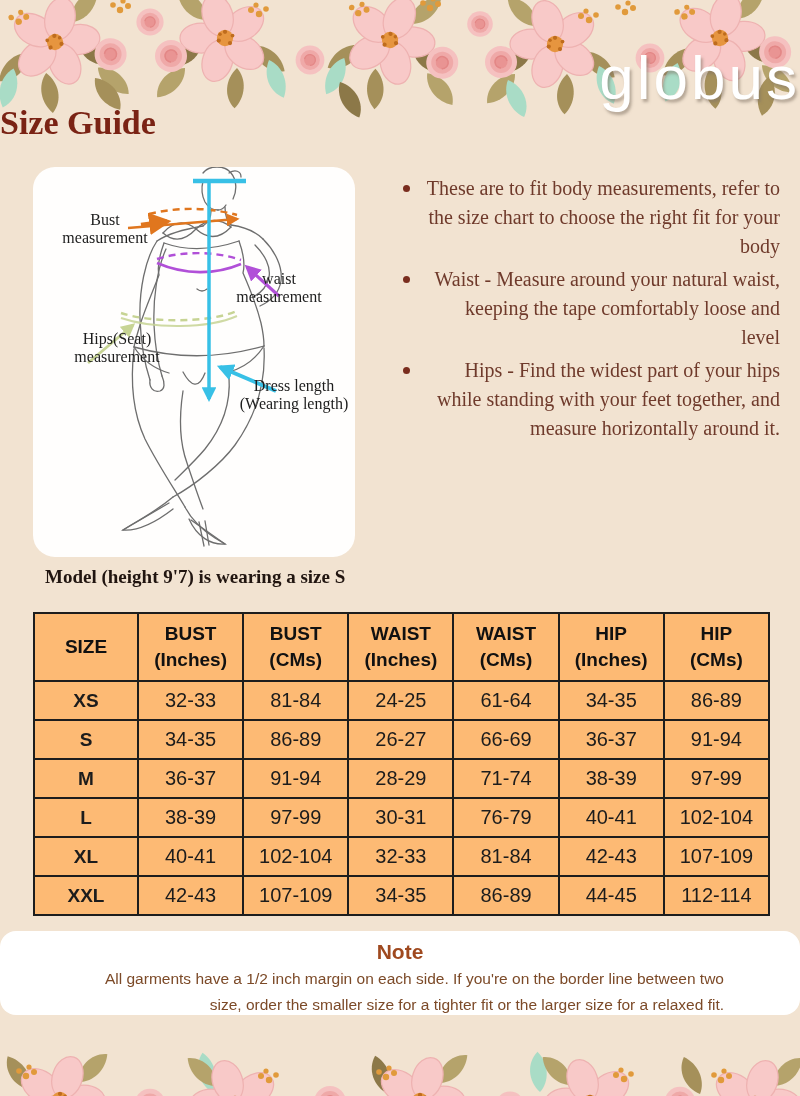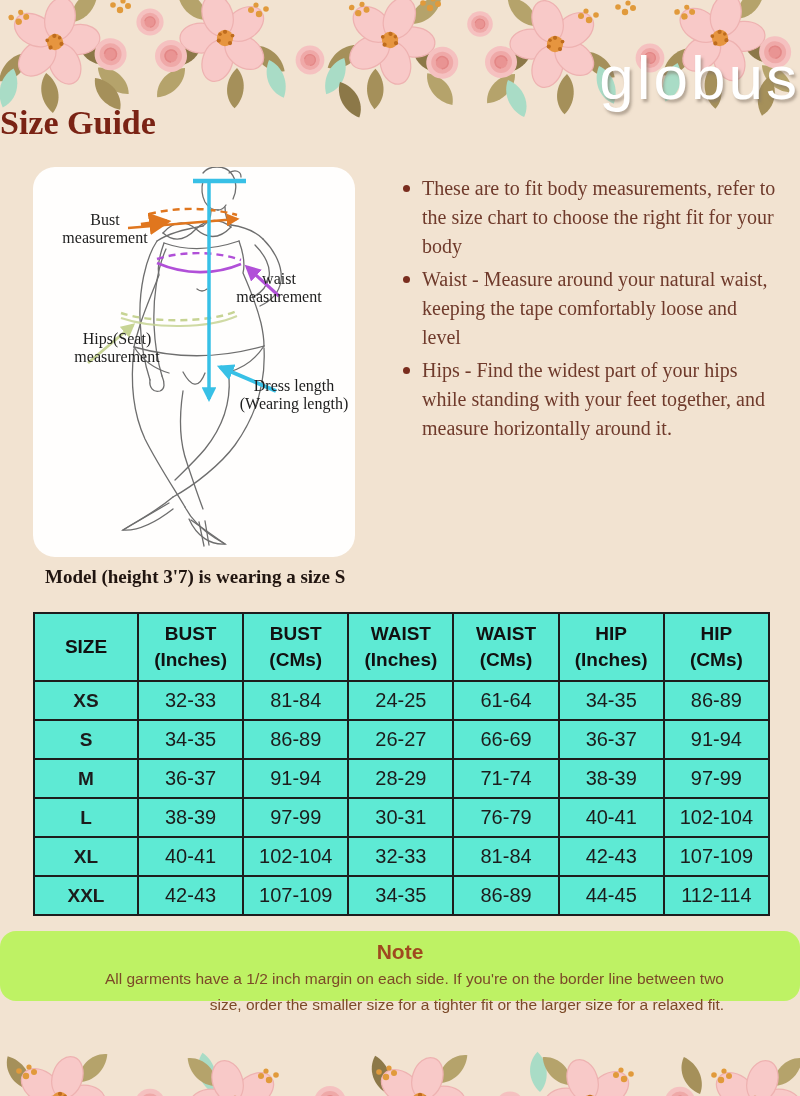--- a/index.html
+++ b/index.html
@@ -37,49 +37,49 @@
   .fig-label.waist{left:176px; top:103px; width:140px;}
   .fig-label.hips {left:15px;   top:163px; width:138px;}
   .fig-label.dress{left:188px; top:210px; width:146px;text-align:center;}
 
   .instructions{
     position:absolute; left:396px; top:174px; width:384px;
     margin:0; padding:0; list-style:none;
     font-family:"Liberation Serif", serif; font-size:20px; line-height:29px;
     color:#6f3a2b;
   }
-  .instructions li{position:relative; padding-left:26px; margin-bottom:4px;}
+  .instructions li{position:relative; padding-left:26px; margin-bottom:4px;text-align:right;}
   .instructions li::before{
     content:""; position:absolute; left:7px; top:11px;
     width:7px; height:7px; border-radius:50%; background:#7a2d1e;
   }
 
   .model-note{
     position:absolute; left:45px; top:566px;
     font-family:"Liberation Serif", serif; font-size:19px; font-weight:700;
     color:#211510;
   }
 
   .size-table{
     position:absolute; left:33px; top:612px; width:737px;
-    border-collapse:collapse; table-layout:fixed; background:#5eead4;
+    border-collapse:collapse; table-layout:fixed; background:#fdba74;
     font-family:"Liberation Sans", sans-serif;
     padding-left:40px;
   }
   .size-table th,.size-table td{
     border:2px solid #1d1d1d; text-align:center; vertical-align:middle; padding:0;
   }
   .size-table thead th{height:66px; font-size:19px; font-weight:700; color:#111; line-height:26px;}
   .size-table tbody td{height:37px; font-size:20px; color:#1c1c1c;}
   .size-table tbody td.col-size{font-weight:700; font-size:19px;}
   .size-table col.c-size{width:104px;}
 
   .note-box{
-    position:absolute; left:0; top:931px; width:800px; height:70px;
-    background:#bef264; border-radius:16px;
+    position:absolute; left:0; top:931px; width:800px; height:84px;
+    background:#ffffff; border-radius:16px;
   }
   .note-title{
     padding-top:9px; text-align:center;
     font-size:21px; font-weight:700; color:#9f491f;
   }
   .note-text{
     margin:2px auto 0; width:648px; text-align:right;
     font-size:15.5px; line-height:26px; font-weight:500; color:#7c4a28;
   }
 </style>
@@ -241,21 +241,21 @@
     <div class="fig-label dress">Dress length
 (Wearing length)</div>
   </div>
 
   <ul class="instructions">
       <li>These are to fit body measurements, refer to the size chart to choose the right fit for your body</li>
       <li>Waist - Measure around your natural waist, keeping the tape comfortably loose and level</li>
       <li>Hips - Find the widest part of your hips while standing with your feet together, and measure horizontally around it.</li>
     </ul>
 
-  <div class="model-note">Model (height 3'7) is wearing a size S</div>
+  <div class="model-note">Model (height 9'7) is wearing a size S</div>
 
   <table class="size-table">
     <colgroup>
       <col class="c-size">
         <col>
         <col>
         <col>
         <col>
         <col>
         <col>

